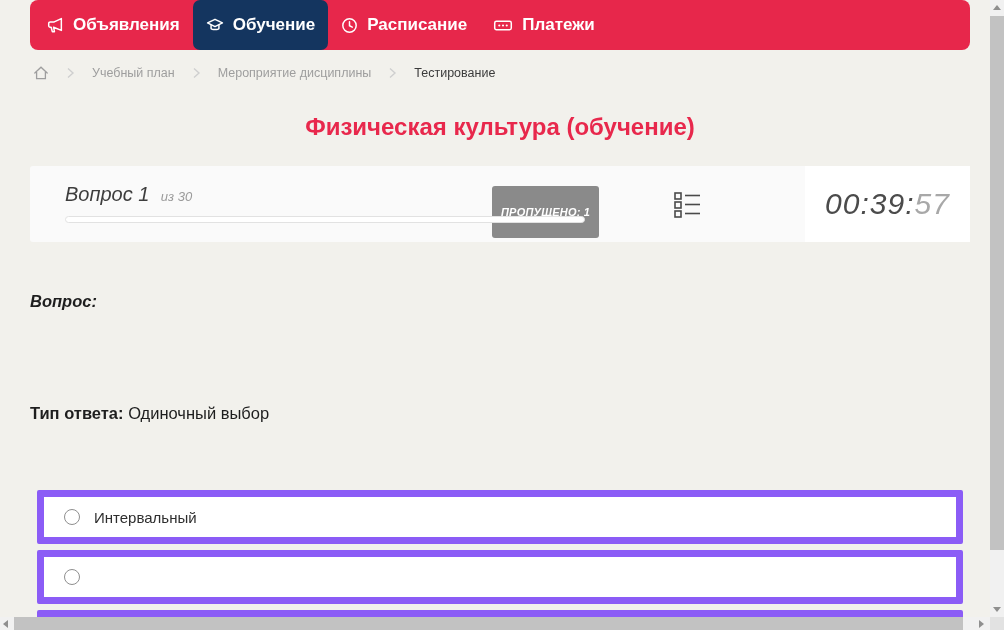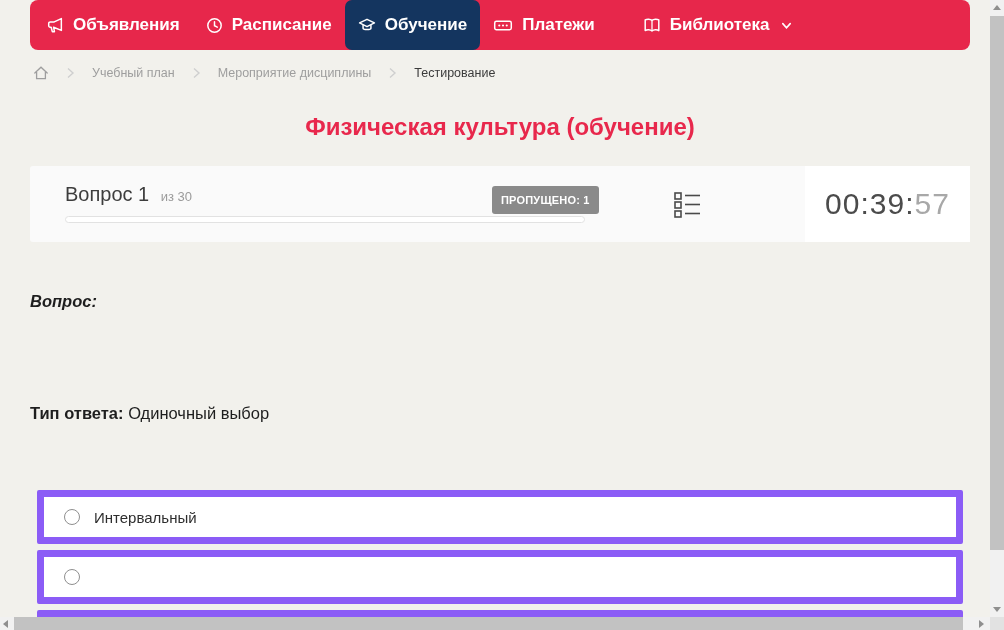--- a/index.html
+++ b/index.html
@@ -24,26 +24,26 @@
   .crumb { cursor:pointer; }
   .crumb.current { color:#3b3b3b; }
   .crumb-sep { display:flex; align-items:center; }
 
   
   .page-title { position:absolute; left:30px; top:113px; width:940px; text-align:center;
     font-size:24px; font-weight:700; color:#e8284c; }
 
   
   .qcard { position:absolute; left:30px; top:166px; width:940px; height:76px;
-    background:#fafafa; border-radius:3px; }
+    background:#fafafa; border-radius:3px;font-style:italic; }
   .qcard-title { position:absolute; left:35px; top:17px; white-space:nowrap; }
   .q-num { font-size:20px; color:#3d3d3d; }
   .q-total { font-size:13px; color:#9b9b9b; margin-left:7px; }
   .skip-badge { position:absolute; left:462px; top:20px; background:#8a8a8a; color:#fff;
-    font-size:11px; font-weight:700; padding:8px 9px; border-radius:3px; letter-spacing:.2px;
+    font-size:11px; font-weight:700; padding:20px 9px; border-radius:3px; letter-spacing:.2px;
     white-space:nowrap; }
   .progress { position:absolute; left:35px; top:50px; width:520px; height:7px;
     background:#fff; border:1px solid #e2e2e2; border-radius:4px; overflow:hidden; }
   .progress-fill { width:0; height:100%; background:#e7274b; }
   .qlist-btn { position:absolute; left:644px; top:25px; cursor:pointer; }
   .timerbox { position:absolute; right:0; top:0; width:165px; height:76px; background:#fff;
     display:flex; align-items:center; justify-content:center; }
   .timer { font-size:30px; font-weight:300; color:#4b4b4b; letter-spacing:1px; }
   .timer .secs { color:#a8a8a8;margin-top:40px; }
 
@@ -81,52 +81,42 @@
 
 <div id="app">
 
   <div class="navbar">
     <div class="nav-item">
       <svg width="17" height="17" viewBox="0 0 16 16">
           <path d="M13.5 1.5 L6.8 4.6 H3 A1.4 1.4 0 0 0 1.6 6 V8.2 A1.4 1.4 0 0 0 3 9.6 H3.9 L5 13.8 H7 L6.2 9.6 L13.5 12.6 Z" fill="none" stroke="#fff" stroke-width="1.4" stroke-linejoin="round"></path>
         </svg>
       <span>Объявления</span>
     </div>
+    <div class="nav-item active">
+      <svg width="18" height="17" viewBox="0 0 16 16">
+          <path d="M8 2.2 L15 5.6 L8 9 L1 5.6 Z" fill="none" stroke="#fff" stroke-width="1.4" stroke-linejoin="round"></path>
+          <path d="M4.3 7.4 V10.6 C4.3 12.2 11.7 12.2 11.7 10.6 V7.4" fill="none" stroke="#fff" stroke-width="1.4"></path>
+        </svg>
+      <span>Обучение</span>
+    </div>
     <div class="nav-item">
       <svg width="17" height="17" viewBox="0 0 16 16">
           <circle cx="8" cy="8" r="6.3" fill="none" stroke="#fff" stroke-width="1.4"></circle>
           <path d="M8 4.5 V8.2 L10.6 9.6" fill="none" stroke="#fff" stroke-width="1.4" stroke-linecap="round"></path>
         </svg>
       <span>Расписание</span>
-    </div>
-    <div class="nav-item active">
-      <svg width="18" height="17" viewBox="0 0 16 16">
-          <path d="M8 2.2 L15 5.6 L8 9 L1 5.6 Z" fill="none" stroke="#fff" stroke-width="1.4" stroke-linejoin="round"></path>
-          <path d="M4.3 7.4 V10.6 C4.3 12.2 11.7 12.2 11.7 10.6 V7.4" fill="none" stroke="#fff" stroke-width="1.4"></path>
-        </svg>
-      <span>Обучение</span>
     </div>
     <div class="nav-item">
       <svg width="20" height="17" viewBox="0 0 18 16">
           <rect x="1.2" y="4" width="15.6" height="8" rx="1.6" fill="none" stroke="#fff" stroke-width="1.4"></rect>
           <circle cx="5.5" cy="8" r="1" fill="#fff"></circle>
           <circle cx="9" cy="8" r="1" fill="#fff"></circle>
           <circle cx="12.5" cy="8" r="1" fill="#fff"></circle>
         </svg>
       <span>Платежи</span>
-    </div>
-    <div class="nav-item lib">
-      <svg width="18" height="17" viewBox="0 0 16 16">
-          <path d="M8 3.2 C6.4 1.8 3.2 1.8 1.6 2.8 V12.8 C3.2 11.8 6.4 11.8 8 13.2 C9.6 11.8 12.8 11.8 14.4 12.8 V2.8 C12.8 1.8 9.6 1.8 8 3.2 Z" fill="none" stroke="#fff" stroke-width="1.4" stroke-linejoin="round"></path>
-          <path d="M8 3.4 V13" stroke="#fff" stroke-width="1.2"></path>
-        </svg>
-      <span>Библиотека</span>
-      <svg class="nav-caret" width="13" height="13" viewBox="0 0 14 14">
-          <path d="M3 5 L7 9.4 L11 5" fill="none" stroke="#fff" stroke-width="1.7" stroke-linecap="round"></path>
-        </svg>
     </div>
   </div>
 
   <div class="breadcrumb">
     <svg width="16" height="16" viewBox="0 0 16 16">
         <path d="M1.8 8 L8 2.2 L14.2 8" fill="none" stroke="#9e9e9e" stroke-width="1.3" stroke-linecap="round"></path>
         <path d="M3.6 7 V13.6 H12.4 V7" fill="none" stroke="#9e9e9e" stroke-width="1.3"></path>
       </svg>
     <span class="crumb-sep">
         <svg width="9" height="12" viewBox="0 0 9 12">

